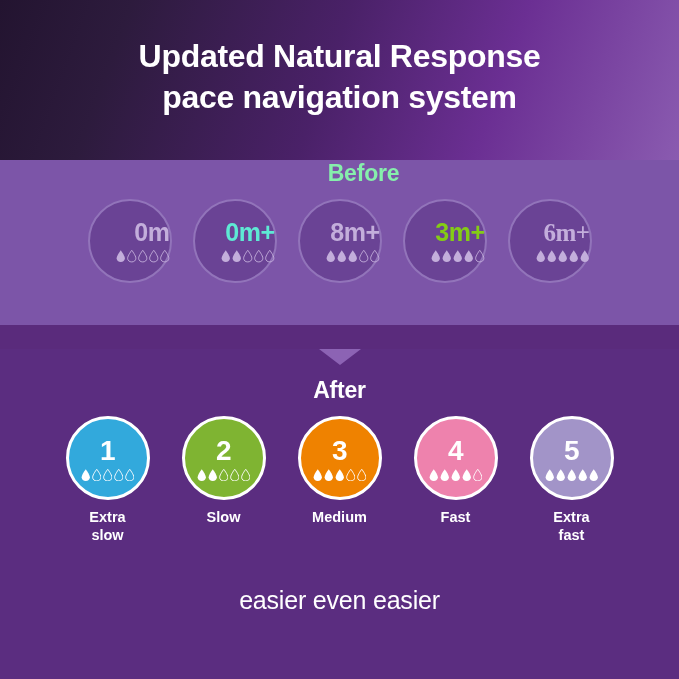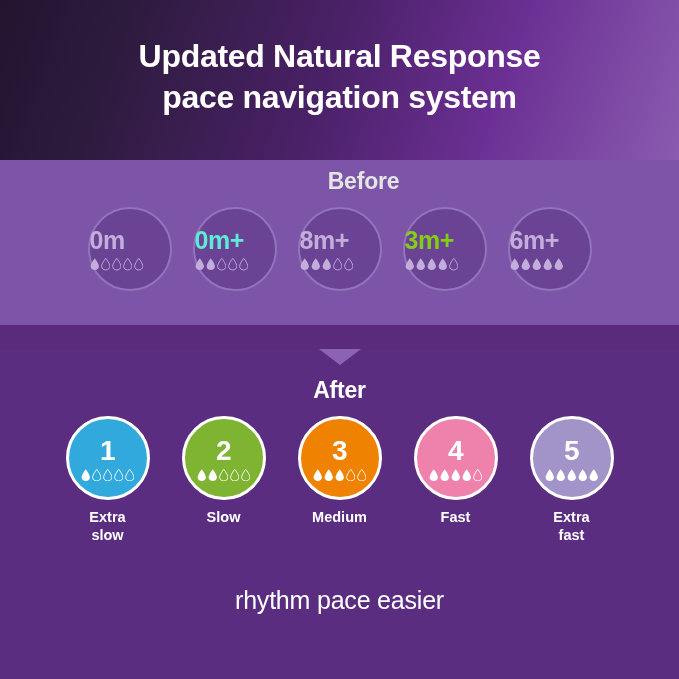--- a/index.html
+++ b/index.html
@@ -46,24 +46,24 @@
   
   .before-band {
     position: absolute;
     left: 0; top: 160px;
     width: 679px;
     height: 165px;
     background: #7c55a8;
   }
   .band-heading {
     text-align: center;
-    color: #e5e5e5;
+    color: #86efac;
     font-size: 23px;
     font-weight: bold;
-    padding-top: 8px;
+    padding-top: 0;
     letter-spacing: -0.2px;
     margin-left: 48px;
   }
 
   .circle-row {
     display: flex;
     justify-content: center;
     align-items: flex-start;
     gap: 21px;
     margin-top: 12px;
@@ -78,21 +78,21 @@
   }
   .bcircle {
     width: 84px;
     height: 84px;
     border-radius: 50%;
     background: #6a4395;
     border: 2px solid #7dd3fc;
     box-sizing: border-box;
     display: flex;
     flex-direction: column;
-    align-items: flex-start;
+    align-items: flex-end;
     justify-content: center;
   }
   .bcircle .num {
     color: #c3aedb;
     font-size: 25px;
     font-weight: bold;
     line-height: 1;
     margin-top: 1px;
     letter-spacing: -0.5px;
   }
@@ -328,21 +328,21 @@
               <span style="display: block;">
                 <svg width="9.5" height="12.16" viewBox="0 0 20 26" class="drop">
                   <path d="M10 0.5 C10 0.5 1.2 12.2 1.2 17.6 C1.2 22.5 5.1 25.5 10 25.5 C14.9 25.5 18.8 22.5 18.8 17.6 C18.8 12.2 10 0.5 10 0.5 Z" fill="none" stroke="#c3aedb" stroke-width="2"></path>
                 </svg>
               </span>
             </div>
           </div>
         </div>
         <div class="bcircle-wrap">
           <div class="bcircle" style="background: rgb(106, 67, 149); border-color: rgb(146, 116, 186);">
-            <div class="num" style="color: rgb(195, 174, 219);">6m+</div>
+            <div class="num" style="color: rgb(195, 174, 219); font-family: Liberation Serif, serif;">6m+</div>
             <div class="drops">
               <span style="display: block;">
                 <svg width="9.5" height="12.16" viewBox="0 0 20 26" class="drop">
                   <path d="M10 0.5 C10 0.5 1.2 12.2 1.2 17.6 C1.2 22.5 5.1 25.5 10 25.5 C14.9 25.5 18.8 22.5 18.8 17.6 C18.8 12.2 10 0.5 10 0.5 Z" fill="#c3aedb" stroke="none"></path>
                 </svg>
               </span>
               <span style="display: block;">
                 <svg width="9.5" height="12.16" viewBox="0 0 20 26" class="drop">
                   <path d="M10 0.5 C10 0.5 1.2 12.2 1.2 17.6 C1.2 22.5 5.1 25.5 10 25.5 C14.9 25.5 18.8 22.5 18.8 17.6 C18.8 12.2 10 0.5 10 0.5 Z" fill="#c3aedb" stroke="none"></path>
                 </svg>
@@ -535,17 +535,17 @@
                 </svg>
               </span>
             </div>
           </div>
           <div class="acircle-label">Extra
 fast</div>
         </div>
       </div>
 
     <div class="footer-text">
-      <span class="l2">rhythm pace easier</span>
+      <span class="l2">easier even easier</span>
     </div>
   </div>
 
 </div>
 
 </body></html>

